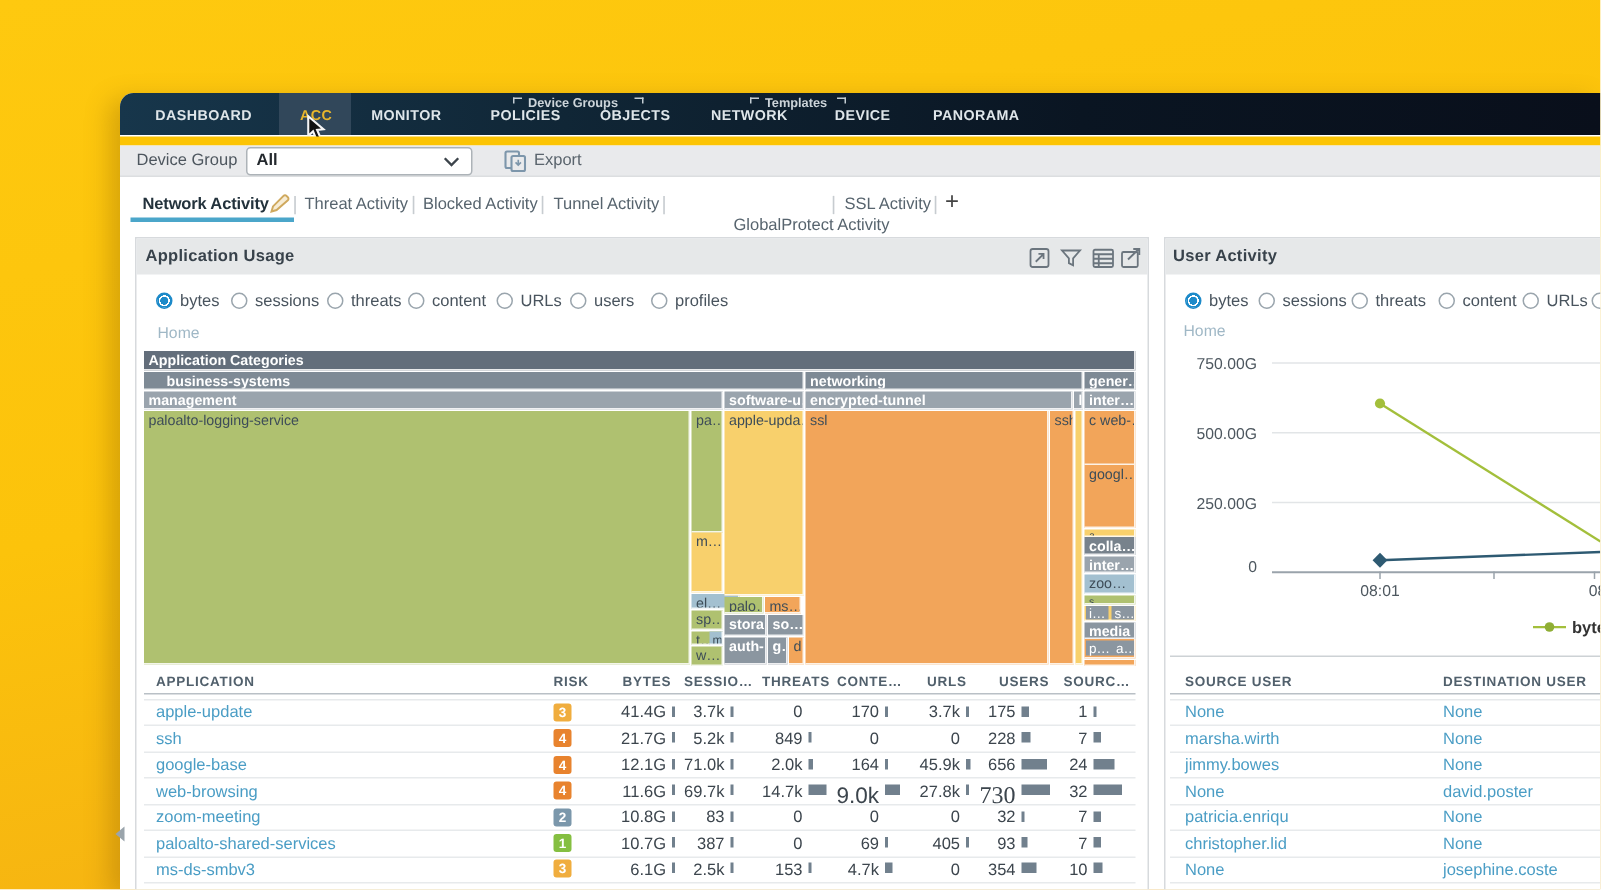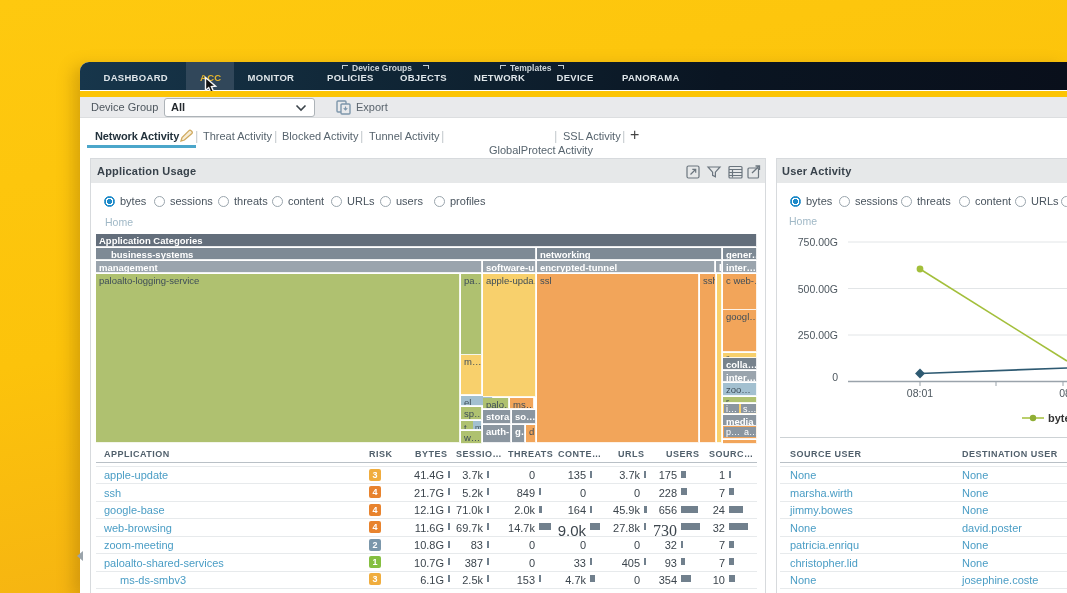--- a/index.html
+++ b/index.html
@@ -225,21 +225,21 @@
 <div class="a hdr" style="left:666px;top:449px;">USERS</div>
 <div class="a hdr" style="left:709px;top:449px;">SOURC…</div>
 <div class="a" style="left:96px;top:466.0px;width:661px;height:1px;background:#e7eaec;"></div>
 <div class="a link" style="left:104px;top:469.2px;font-size:11px;">apple-update</div>
 <div class="a" style="left:369px;top:468.7px;width:12px;height:12px;background:#f0ad3e;border-radius:2px;color:#fff;font-size:9px;font-weight:bold;text-align:center;line-height:12px;">3</div>
 <div class="a" style="left:384px;top:469.2px;width:60px;text-align:right;font-size:11px;color:#3c454d;">41.4G</div>
 <div class="a" style="left:448px;top:470.7px;width:1.5px;height:7px;background:#71808d;"></div>
 <div class="a" style="left:423px;top:469.2px;width:60px;text-align:right;font-size:11px;color:#3c454d;">3.7k</div>
 <div class="a" style="left:487px;top:470.7px;width:1.5px;height:7px;background:#71808d;"></div>
 <div class="a" style="left:475px;top:469.2px;width:60px;text-align:right;font-size:11px;color:#3c454d;">0</div>
-<div class="a" style="left:526px;top:469.2px;width:60px;text-align:right;font-size:11px;color:#3c454d;">135</div>
+<div class="a" style="left:526px;top:469.2px;width:60px;text-align:right;font-size:11px;color:#3c454d;">170</div>
 <div class="a" style="left:590px;top:470.7px;width:1.5px;height:7px;background:#71808d;"></div>
 <div class="a" style="left:580px;top:469.2px;width:60px;text-align:right;font-size:11px;color:#3c454d;">3.7k</div>
 <div class="a" style="left:644px;top:470.7px;width:1.5px;height:7px;background:#71808d;"></div>
 <div class="a" style="left:617px;top:469.2px;width:60px;text-align:right;font-size:11px;color:#3c454d;">175</div>
 <div class="a" style="left:681px;top:470.7px;width:5px;height:7px;background:#71808d;"></div>
 <div class="a" style="left:665px;top:469.2px;width:60px;text-align:right;font-size:11px;color:#3c454d;">1</div>
 <div class="a" style="left:729px;top:470.7px;width:1.5px;height:7px;background:#71808d;"></div>
 <div class="a" style="left:96px;top:483.4px;width:661px;height:1px;background:#e7eaec;"></div>
 <div class="a link" style="left:104px;top:486.6px;font-size:11px;">ssh</div>
 <div class="a" style="left:369px;top:486.1px;width:12px;height:12px;background:#e8832e;border-radius:2px;color:#fff;font-size:9px;font-weight:bold;text-align:center;line-height:12px;">4</div>
@@ -304,30 +304,30 @@
 <div class="a" style="left:665px;top:539.0px;width:60px;text-align:right;font-size:11px;color:#3c454d;">7</div>
 <div class="a" style="left:729px;top:540.5px;width:5px;height:7px;background:#71808d;"></div>
 <div class="a" style="left:96px;top:553.3px;width:661px;height:1px;background:#e7eaec;"></div>
 <div class="a link" style="left:104px;top:556.5px;font-size:11px;">paloalto-shared-services</div>
 <div class="a" style="left:369px;top:556.0px;width:12px;height:12px;background:#85bf41;border-radius:2px;color:#fff;font-size:9px;font-weight:bold;text-align:center;line-height:12px;">1</div>
 <div class="a" style="left:384px;top:556.5px;width:60px;text-align:right;font-size:11px;color:#3c454d;">10.7G</div>
 <div class="a" style="left:448px;top:558.0px;width:1.5px;height:7px;background:#71808d;"></div>
 <div class="a" style="left:423px;top:556.5px;width:60px;text-align:right;font-size:11px;color:#3c454d;">387</div>
 <div class="a" style="left:487px;top:558.0px;width:1.5px;height:7px;background:#71808d;"></div>
 <div class="a" style="left:475px;top:556.5px;width:60px;text-align:right;font-size:11px;color:#3c454d;">0</div>
-<div class="a" style="left:526px;top:556.5px;width:60px;text-align:right;font-size:11px;color:#3c454d;">33</div>
+<div class="a" style="left:526px;top:556.5px;width:60px;text-align:right;font-size:11px;color:#3c454d;">69</div>
 <div class="a" style="left:590px;top:558.0px;width:1.5px;height:7px;background:#71808d;"></div>
 <div class="a" style="left:580px;top:556.5px;width:60px;text-align:right;font-size:11px;color:#3c454d;">405</div>
 <div class="a" style="left:644px;top:558.0px;width:1.5px;height:7px;background:#71808d;"></div>
 <div class="a" style="left:617px;top:556.5px;width:60px;text-align:right;font-size:11px;color:#3c454d;">93</div>
 <div class="a" style="left:681px;top:558.0px;width:3.5px;height:7px;background:#71808d;"></div>
 <div class="a" style="left:665px;top:556.5px;width:60px;text-align:right;font-size:11px;color:#3c454d;">7</div>
 <div class="a" style="left:729px;top:558.0px;width:5px;height:7px;background:#71808d;"></div>
 <div class="a" style="left:96px;top:570.7px;width:661px;height:1px;background:#e7eaec;"></div>
-<div class="a link" style="left:120px;top:573.9px;font-size:11px;">ms-ds-smbv3</div>
+<div class="a link" style="left:104px;top:573.9px;font-size:11px;">ms-ds-smbv3</div>
 <div class="a" style="left:369px;top:573.4px;width:12px;height:12px;background:#f0ad3e;border-radius:2px;color:#fff;font-size:9px;font-weight:bold;text-align:center;line-height:12px;">3</div>
 <div class="a" style="left:384px;top:573.9px;width:60px;text-align:right;font-size:11px;color:#3c454d;">6.1G</div>
 <div class="a" style="left:448px;top:575.4px;width:1.5px;height:7px;background:#71808d;"></div>
 <div class="a" style="left:423px;top:573.9px;width:60px;text-align:right;font-size:11px;color:#3c454d;">2.5k</div>
 <div class="a" style="left:487px;top:575.4px;width:1.5px;height:7px;background:#71808d;"></div>
 <div class="a" style="left:475px;top:573.9px;width:60px;text-align:right;font-size:11px;color:#3c454d;">153</div>
 <div class="a" style="left:539px;top:575.4px;width:1.5px;height:7px;background:#71808d;"></div>
 <div class="a" style="left:526px;top:573.9px;width:60px;text-align:right;font-size:11px;color:#3c454d;">4.7k</div>
 <div class="a" style="left:590px;top:575.4px;width:5px;height:7px;background:#71808d;"></div>
 <div class="a" style="left:580px;top:573.9px;width:60px;text-align:right;font-size:11px;color:#3c454d;">0</div>

